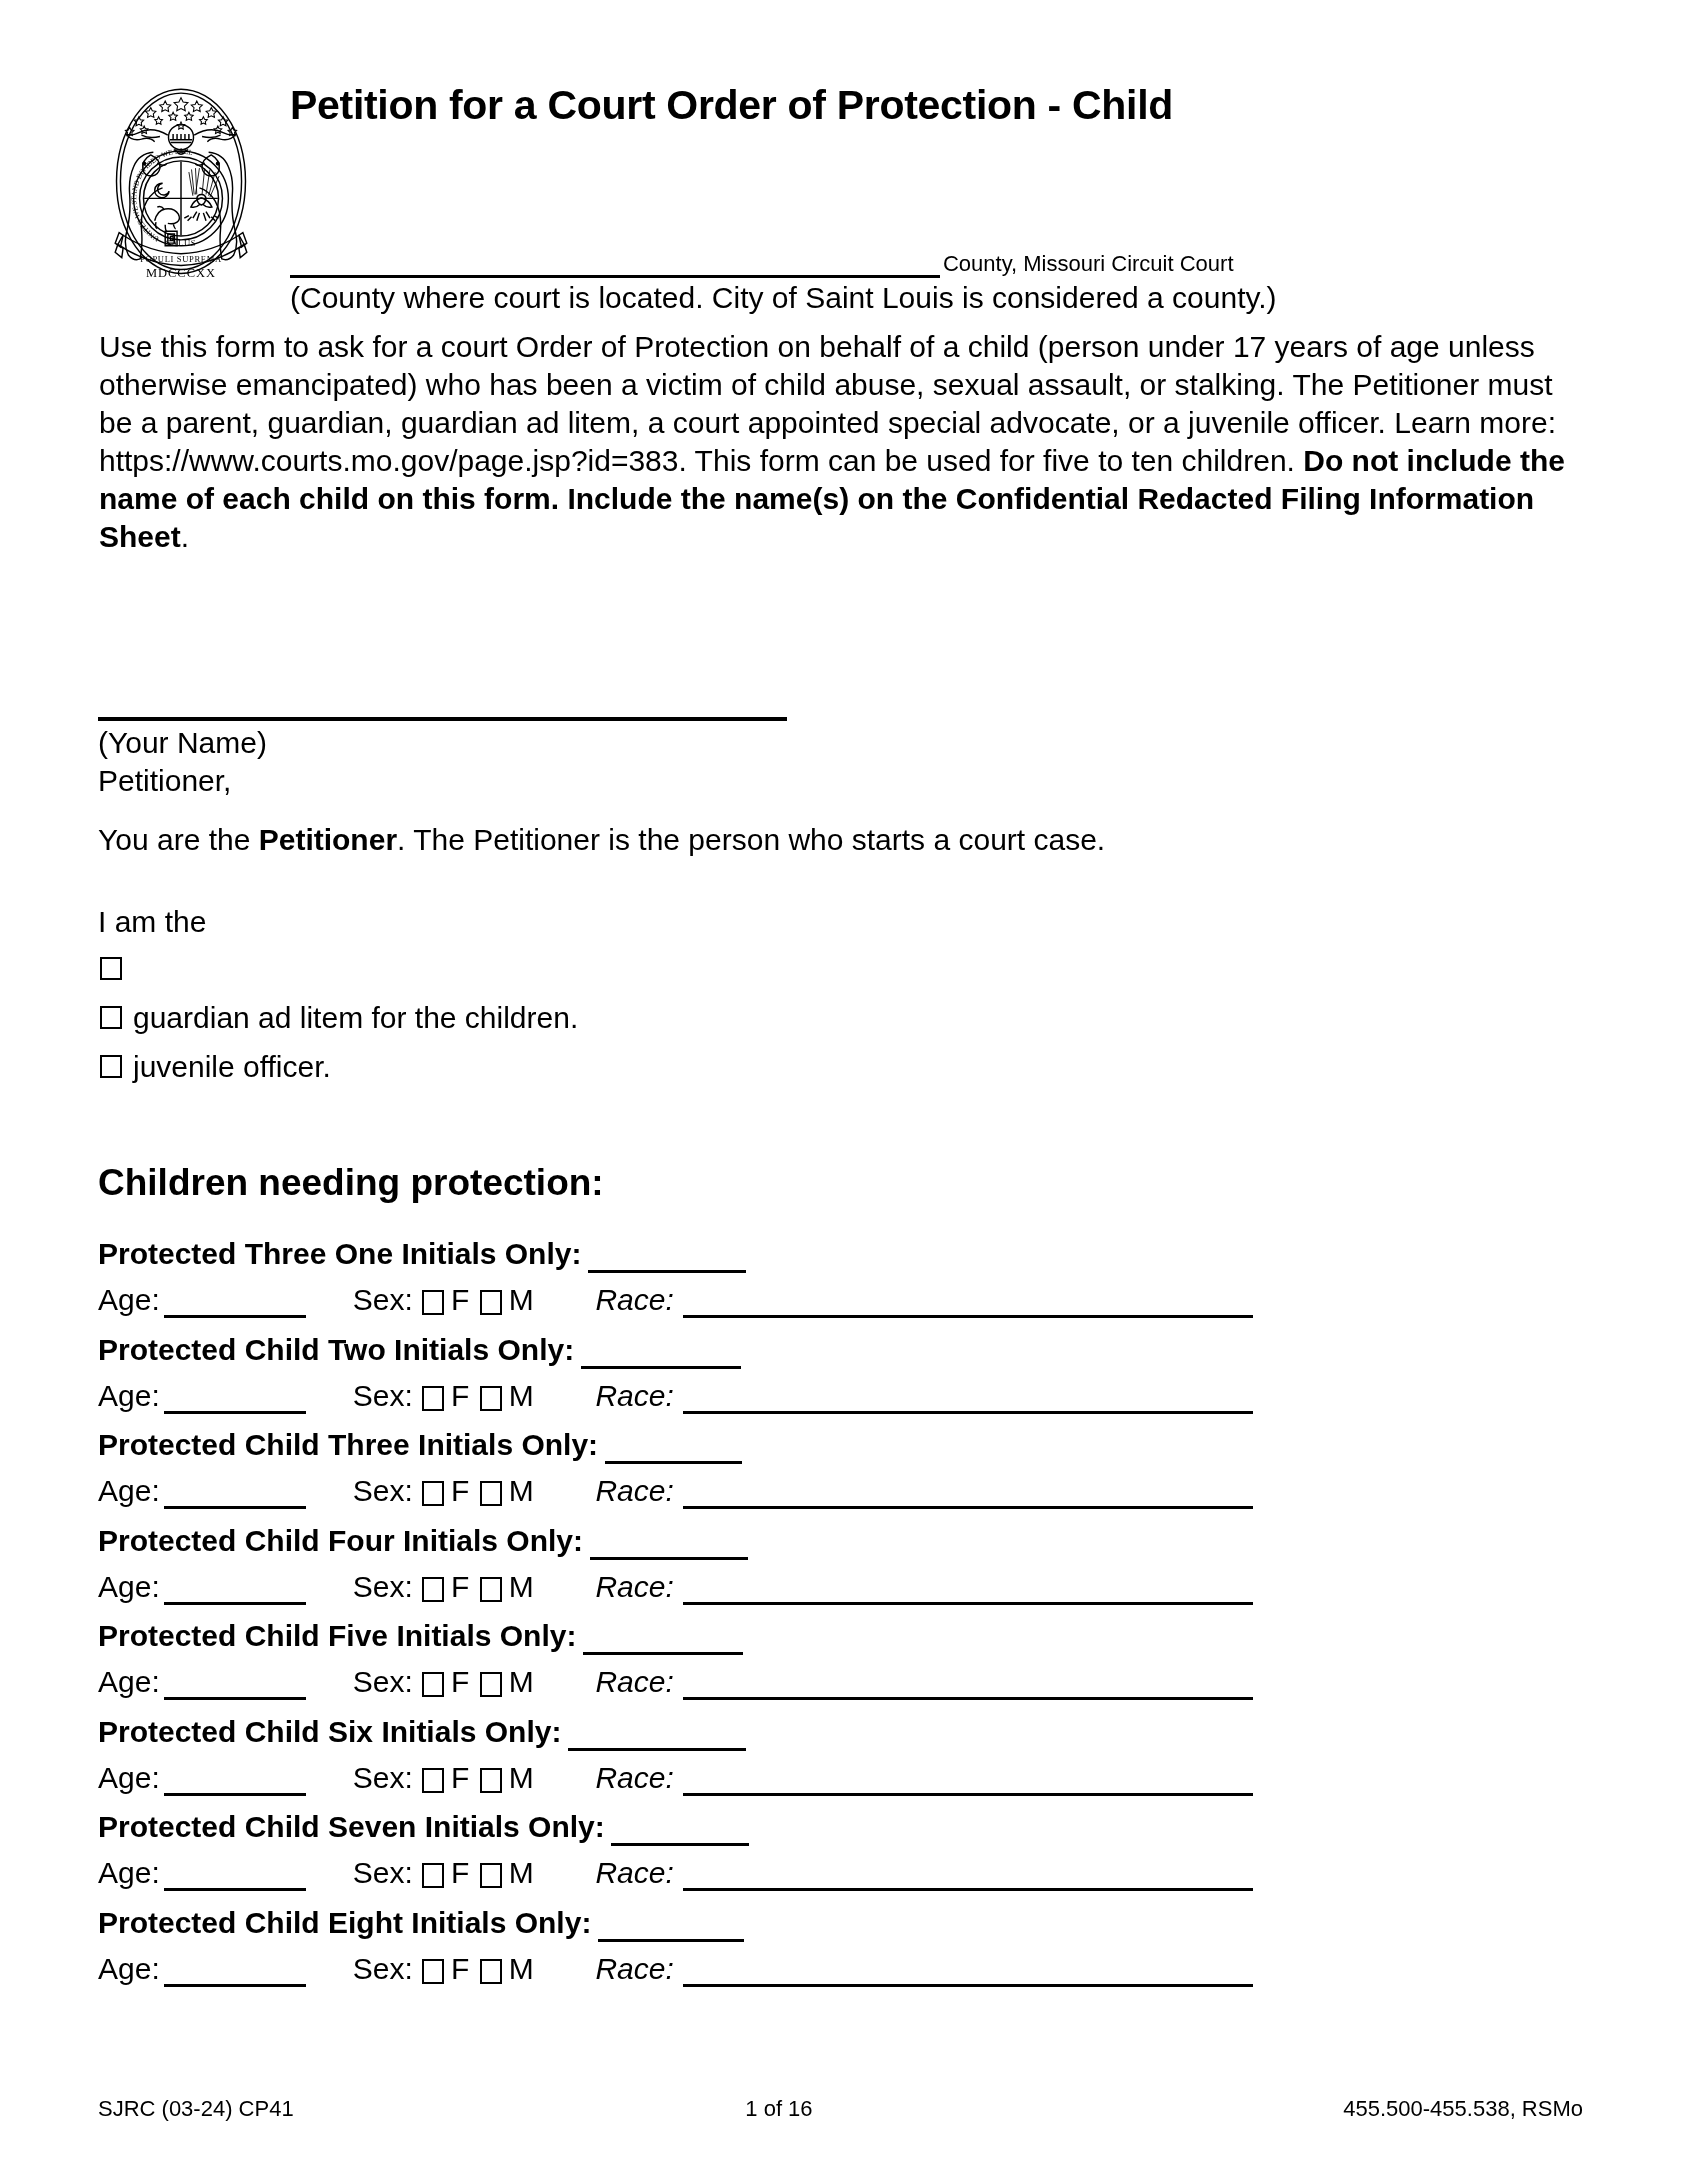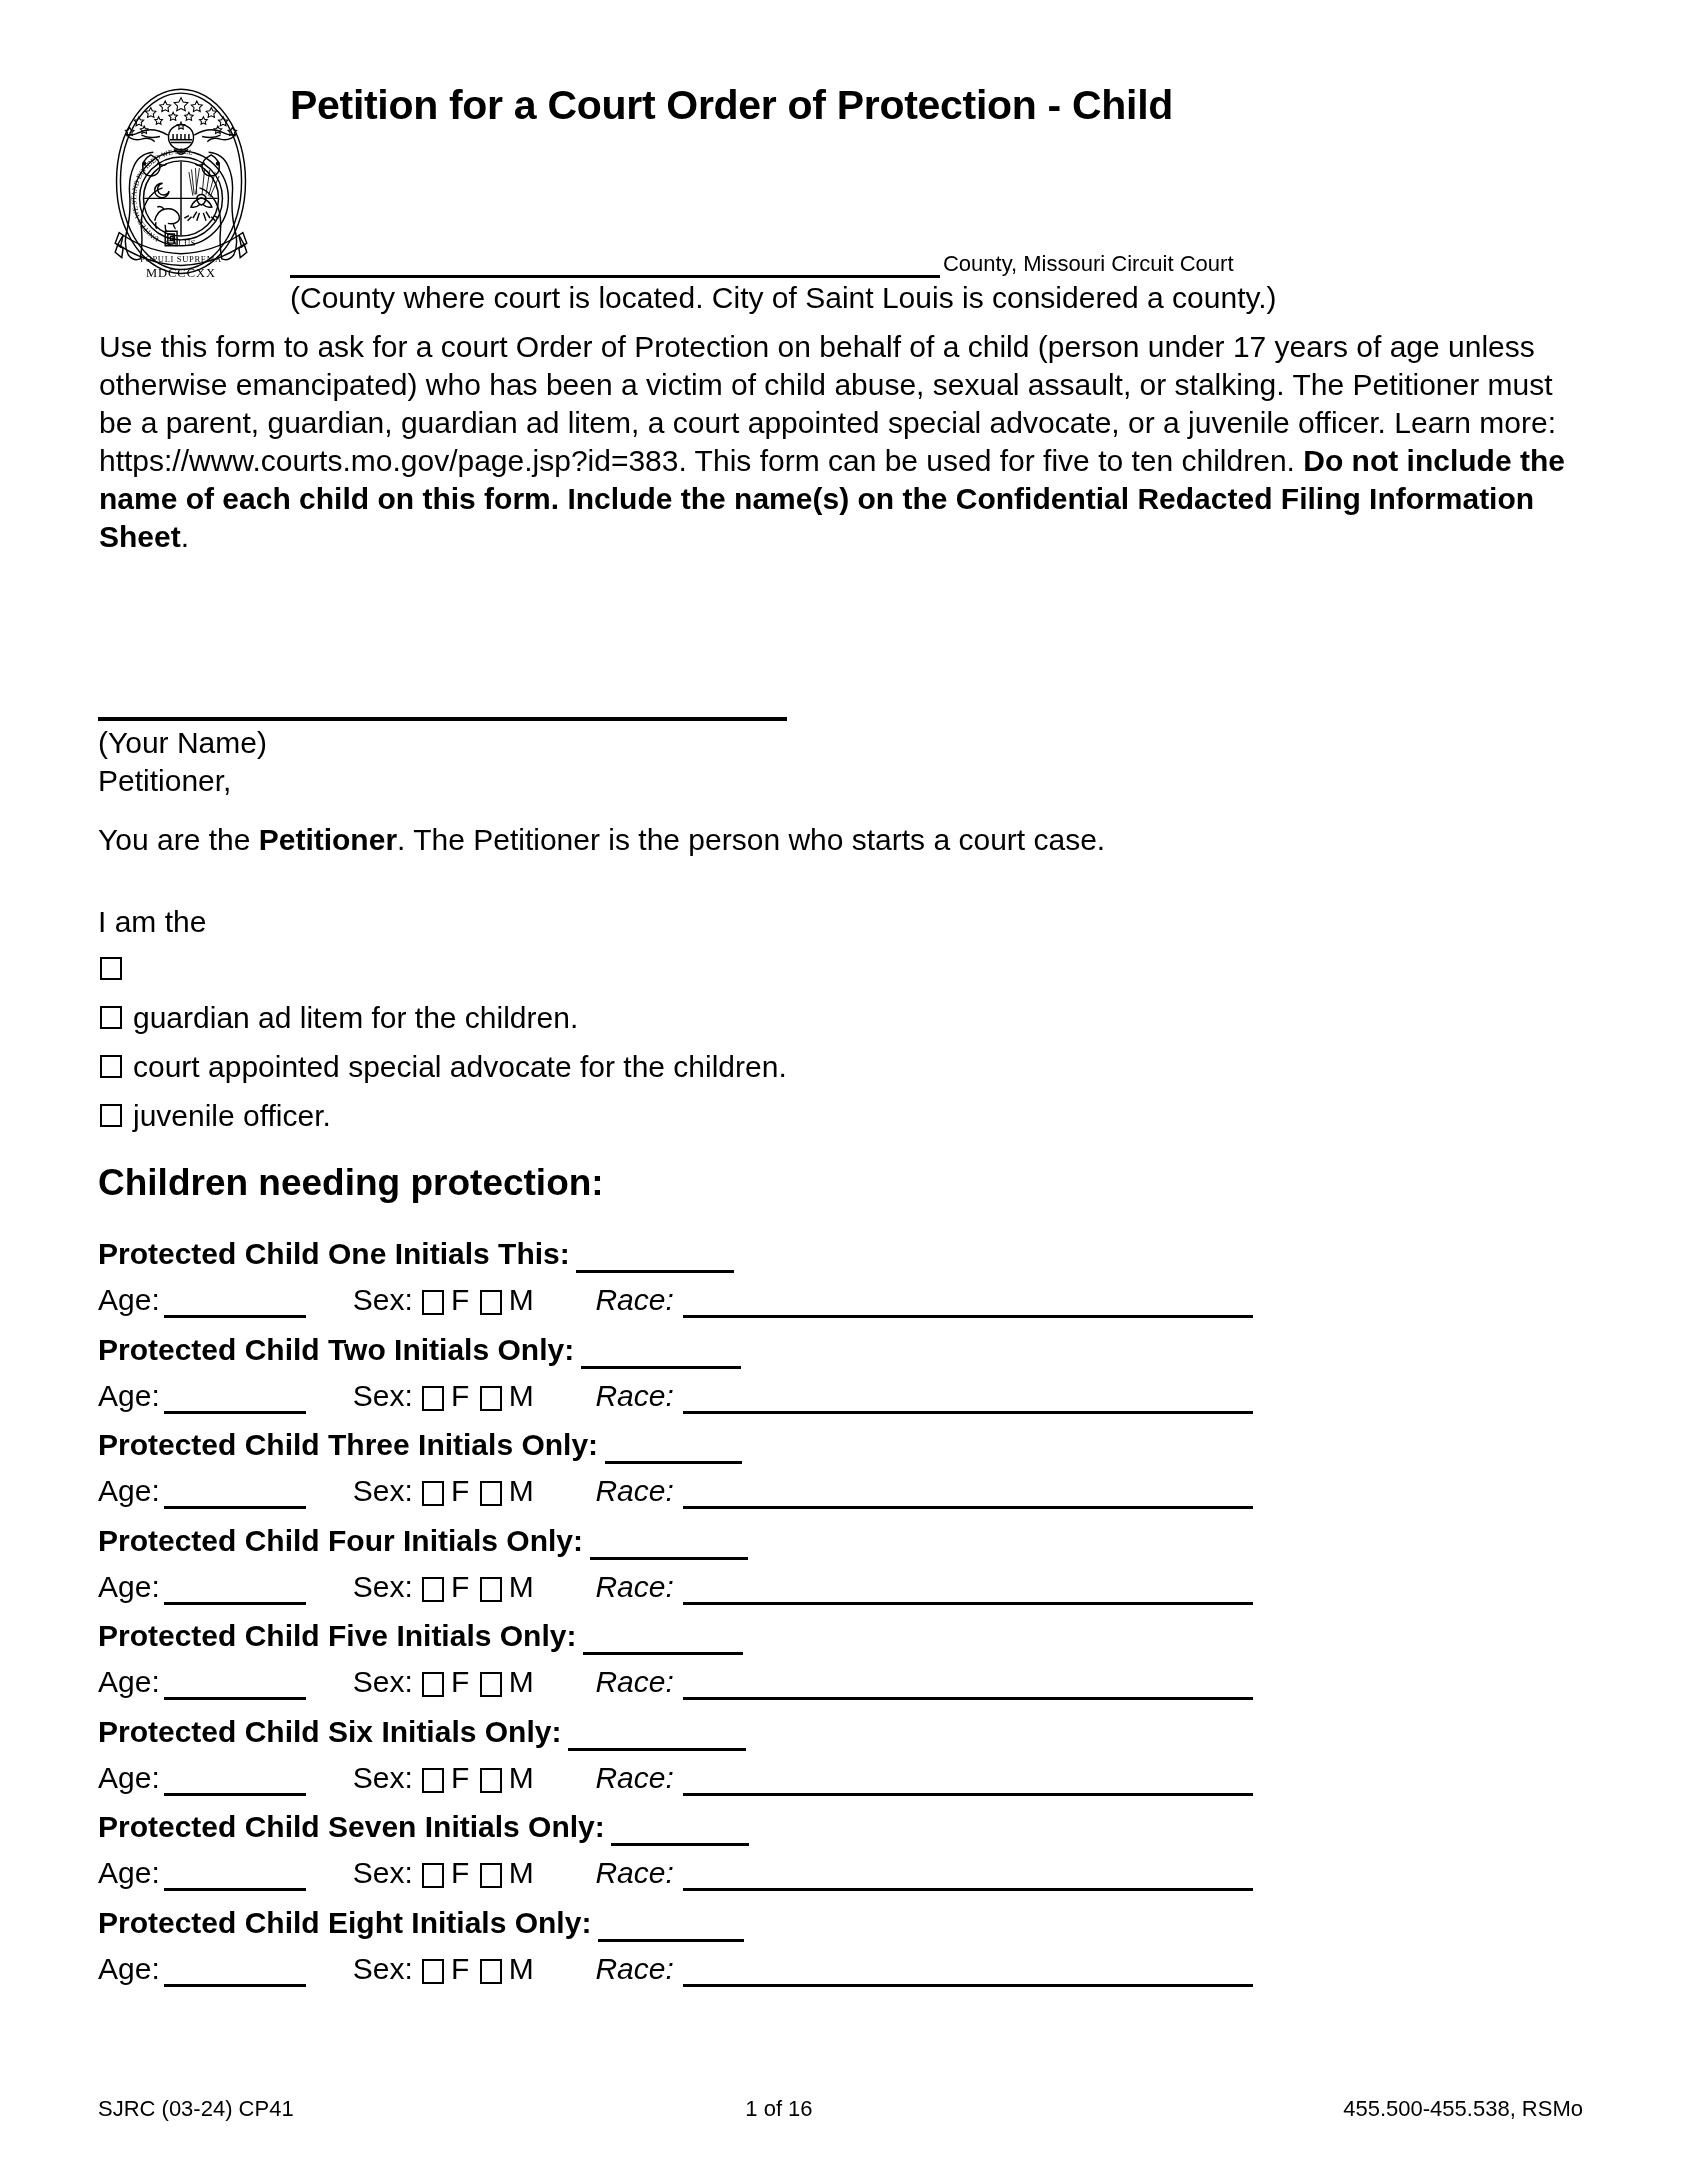--- a/index.html
+++ b/index.html
@@ -382,33 +382,29 @@
   <div class="iam-list">
     <div class="iam-item">
       <span class="cbox"></span>
     </div>
     <div class="iam-item">
       <span class="cbox"></span>
       <span>guardian ad litem for the children.</span>
     </div>
     <div class="iam-item">
       <span class="cbox"></span>
-      <span>court appointed special advocate for the children.</span>
-    </div>
-    <div class="iam-item">
-      <span class="cbox"></span>
       <span>juvenile officer.</span>
     </div>
   </div>
 
   <div class="children-heading">Children needing protection:</div>
 
   <div class="children-list" id="children-list">
       <div class="child-block">
-        <div class="child-title"><span>Protected Child One Initials This:</span><span class="initials-blank" style="width: 158px;"></span></div>
+        <div class="child-title"><span>Protected Three One Initials Only:</span><span class="initials-blank" style="width: 158px;"></span></div>
         <div class="child-row">
           <span class="fld-age-label">Age:</span>
           <span class="age-blank"></span>
           <span class="sex-group">
             <span class="sex-label">Sex:</span>
             <span class="sbox"></span>
             <span class="sex-letter">F</span>
             <span class="sbox"></span>
             <span class="sex-letter">M</span>
           </span>

